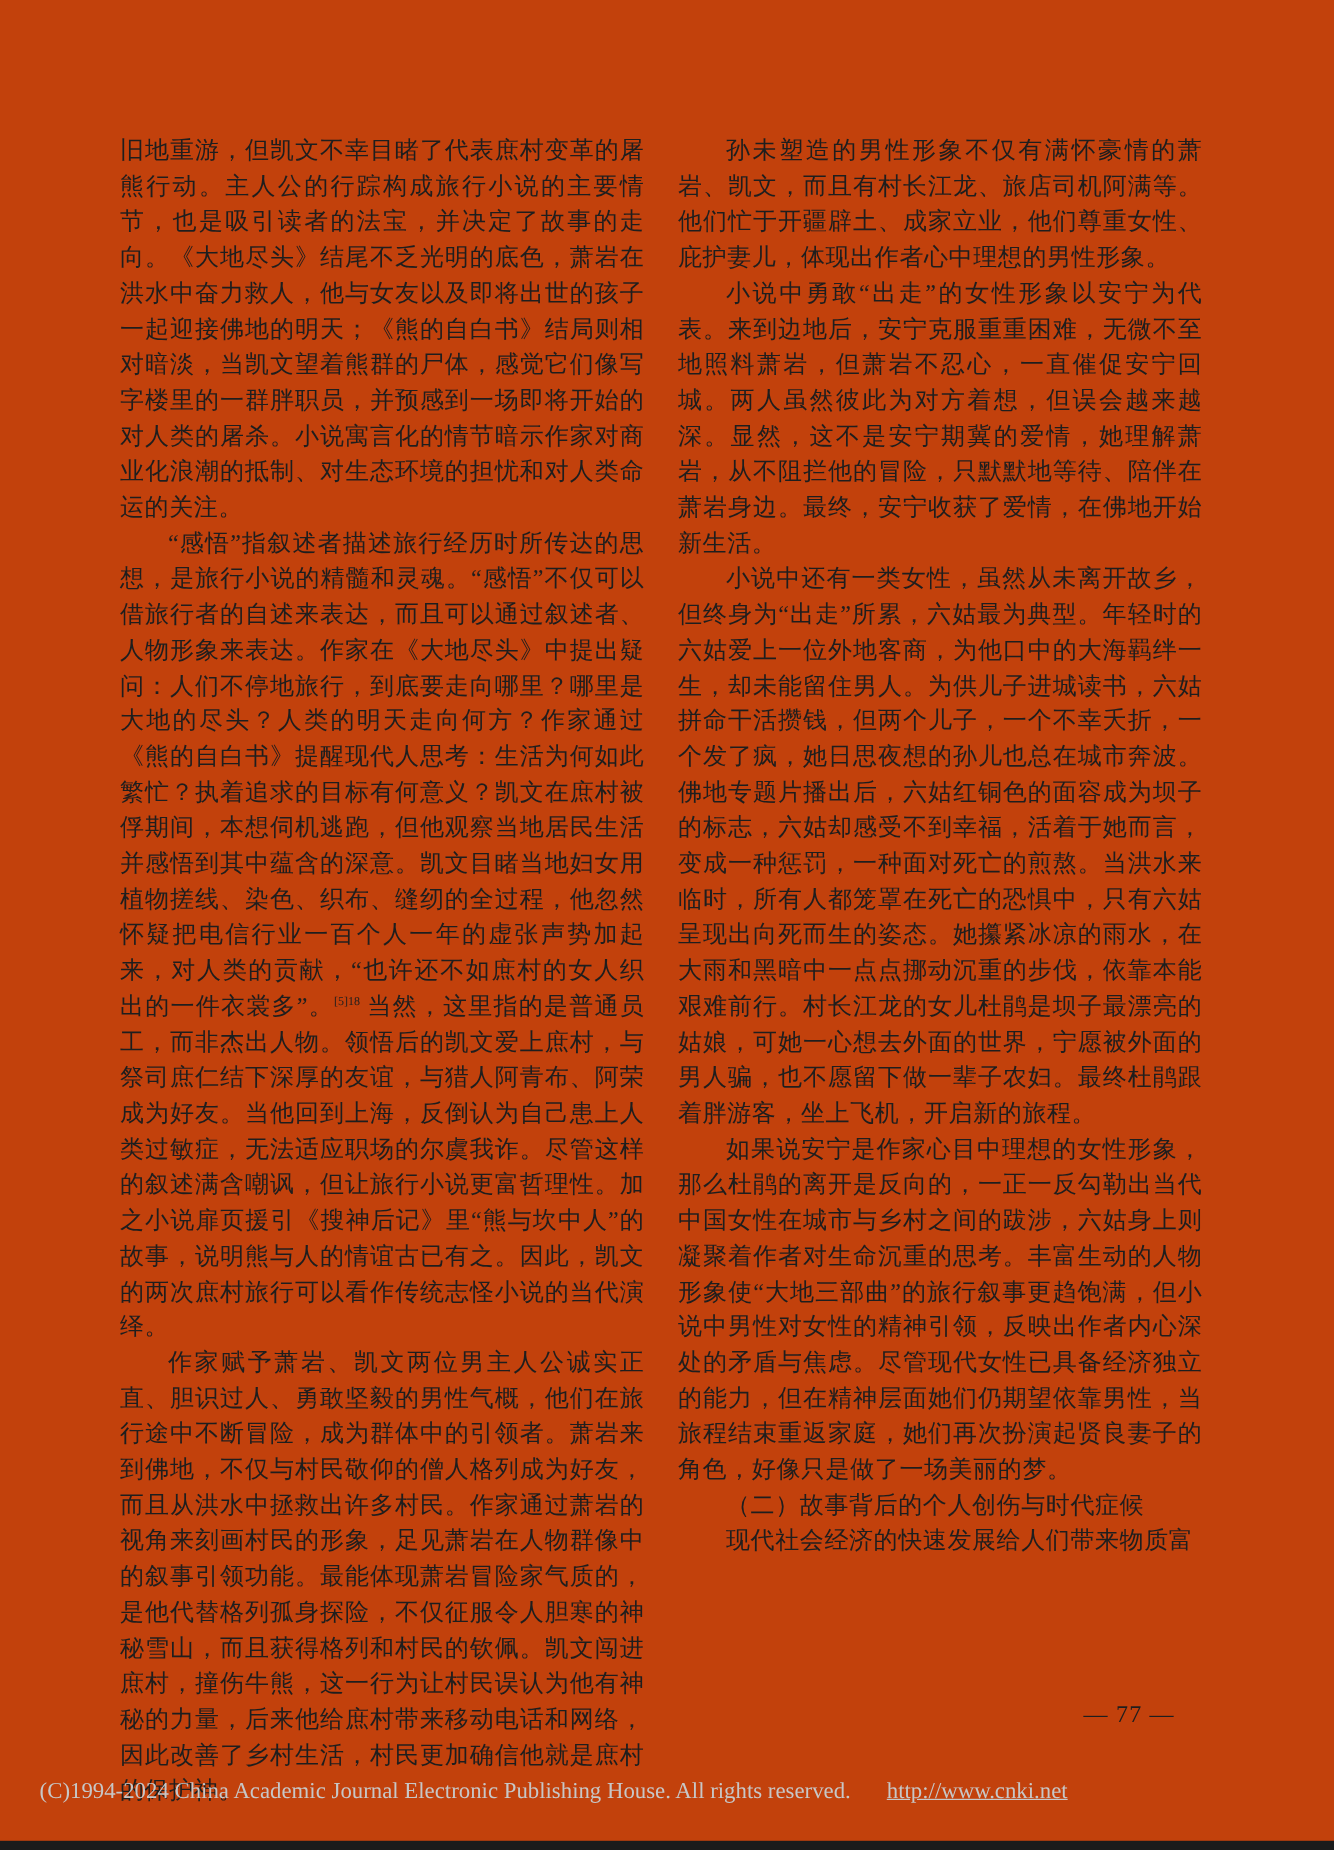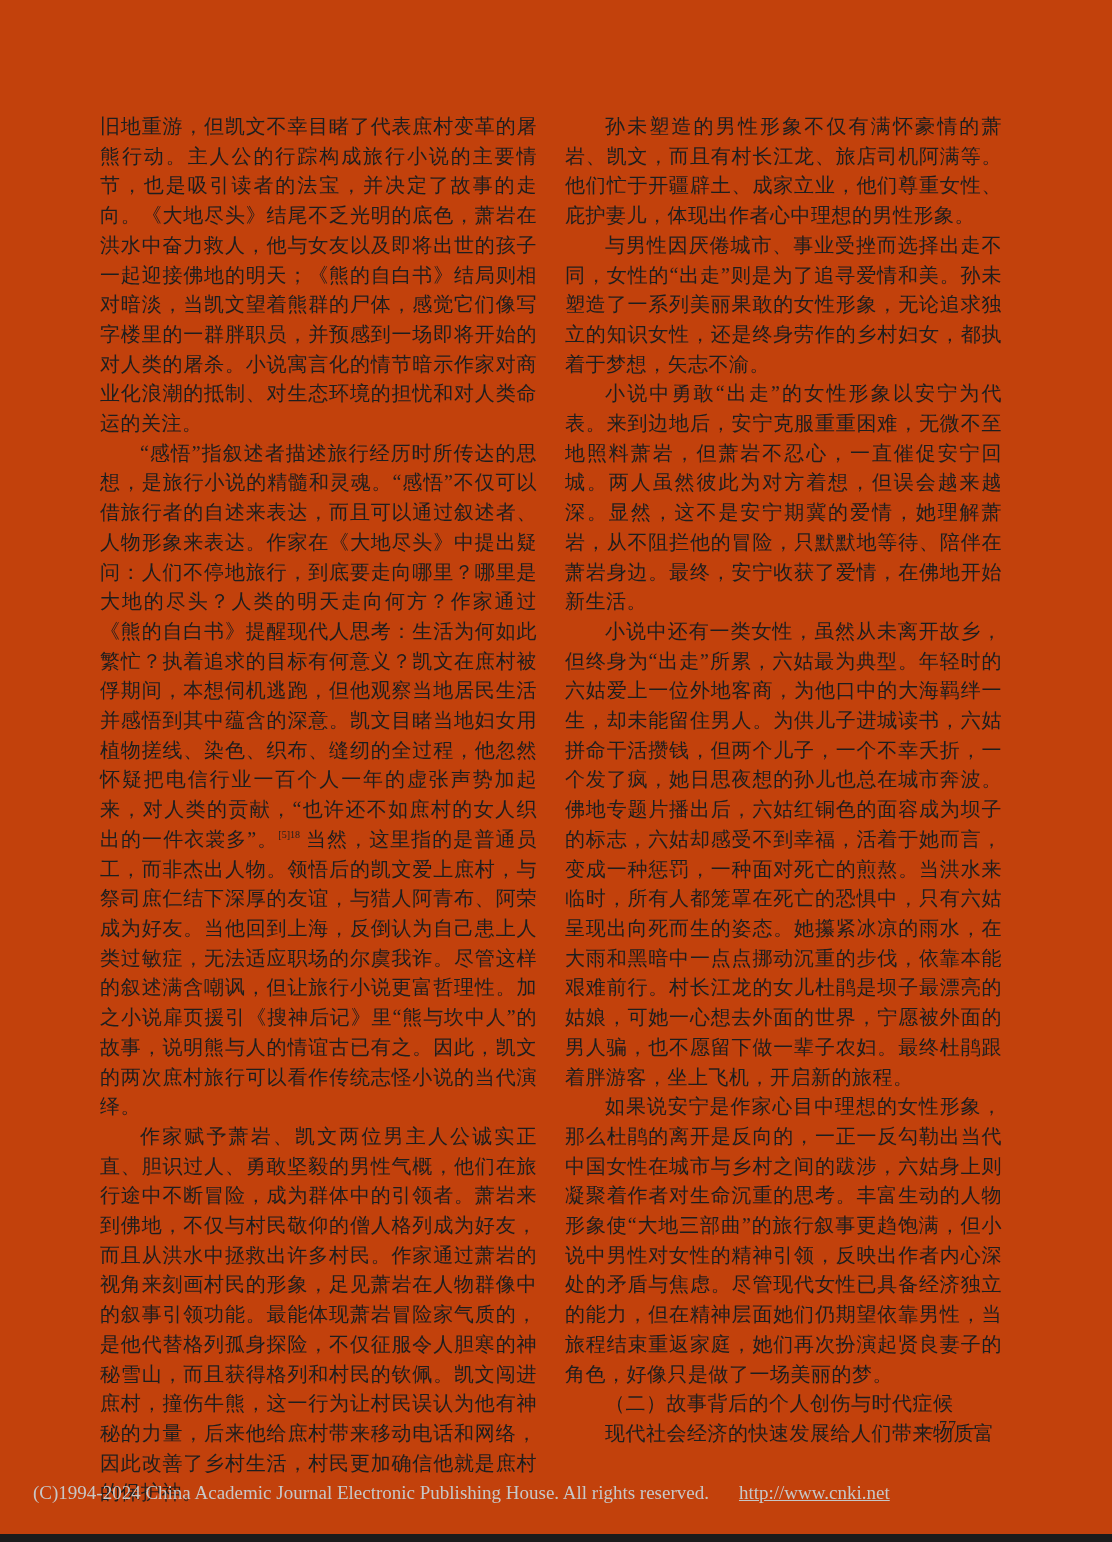--- a/index.html
+++ b/index.html
@@ -43,21 +43,21 @@
   sup.citation {
     font-size: 10px;
     line-height: 0;
     vertical-align: super;
     letter-spacing: 0;
   }
   .page-number {
     position: absolute;
     top: 1418px;
     right: 133px;
-    font-size: 16px;
+    font-size: 20px;
     color: #1e1e1e;
     letter-spacing: 1px;
   }
   .footer {
     position: absolute;
     left: 33px;
     top: 1482px;
     width: 1046px;
     font-size: 19px;
     color: #c7c7c7;
@@ -84,21 +84,20 @@
   <div class="text-area">
 
     <div class="column">
       <p>旧地重游，但凯文不幸目睹了代表庶村变革的屠熊行动。主人公的行踪构成旅行小说的主要情节，也是吸引读者的法宝，并决定了故事的走向。《大地尽头》结尾不乏光明的底色，萧岩在洪水中奋力救人，他与女友以及即将出世的孩子一起迎接佛地的明天；《熊的自白书》结局则相对暗淡，当凯文望着熊群的尸体，感觉它们像写字楼里的一群胖职员，并预感到一场即将开始的对人类的屠杀。小说寓言化的情节暗示作家对商业化浪潮的抵制、对生态环境的担忧和对人类命运的关注。</p>
       <p class="indent"><span>“感悟”指叙述者描述旅行经历时所传达的思想，是旅行小说的精髓和灵魂。“感悟”不仅可以借旅行者的自述来表达，而且可以通过叙述者、人物形象来表达。作家在《大地尽头》中提出疑问：人们不停地旅行，到底要走向哪里？哪里是大地的尽头？人类的明天走向何方？作家通过《熊的自白书》提醒现代人思考：生活为何如此繁忙？执着追求的目标有何意义？凯文在庶村被俘期间，本想伺机逃跑，但他观察当地居民生活并感悟到其中蕴含的深意。凯文目睹当地妇女用植物搓线、染色、织布、缝纫的全过程，他忽然怀疑把电信行业一百个人一年的虚张声势加起来，对人类的贡献，“也许还不如庶村的女人织出的一件衣裳多”。</span><sup class="citation">[5]18</sup><span> 当然，这里指的是普通员工，而非杰出人物。领悟后的凯文爱上庶村，与祭司庶仁结下深厚的友谊，与猎人阿青布、阿荣成为好友。当他回到上海，反倒认为自己患上人类过敏症，无法适应职场的尔虞我诈。尽管这样的叙述满含嘲讽，但让旅行小说更富哲理性。加之小说扉页援引《搜神后记》里“熊与坎中人”的故事，说明熊与人的情谊古已有之。因此，凯文的两次庶村旅行可以看作传统志怪小说的当代演绎。</span></p>
       <p class="indent">作家赋予萧岩、凯文两位男主人公诚实正直、胆识过人、勇敢坚毅的男性气概，他们在旅行途中不断冒险，成为群体中的引领者。萧岩来到佛地，不仅与村民敬仰的僧人格列成为好友，而且从洪水中拯救出许多村民。作家通过萧岩的视角来刻画村民的形象，足见萧岩在人物群像中的叙事引领功能。最能体现萧岩冒险家气质的，是他代替格列孤身探险，不仅征服令人胆寒的神秘雪山，而且获得格列和村民的钦佩。凯文闯进庶村，撞伤牛熊，这一行为让村民误认为他有神秘的力量，后来他给庶村带来移动电话和网络，因此改善了乡村生活，村民更加确信他就是庶村的保护神。</p>
     </div>
 
     <div class="column">
       <p class="indent">孙未塑造的男性形象不仅有满怀豪情的萧岩、凯文，而且有村长江龙、旅店司机阿满等。他们忙于开疆辟土、成家立业，他们尊重女性、庇护妻儿，体现出作者心中理想的男性形象。</p>
-      <p class="indent">与男性因厌倦城市、事业受挫而选择出走不同，女性的“出走”则是为了追寻爱情和美。孙未塑造了一系列美丽果敢的女性形象，无论追求独立的知识女性，还是终身劳作的乡村妇女，都执着于梦想，矢志不渝。</p>
       <p class="indent">小说中勇敢“出走”的女性形象以安宁为代表。来到边地后，安宁克服重重困难，无微不至地照料萧岩，但萧岩不忍心，一直催促安宁回城。两人虽然彼此为对方着想，但误会越来越深。显然，这不是安宁期冀的爱情，她理解萧岩，从不阻拦他的冒险，只默默地等待、陪伴在萧岩身边。最终，安宁收获了爱情，在佛地开始新生活。</p>
       <p class="indent">小说中还有一类女性，虽然从未离开故乡，但终身为“出走”所累，六姑最为典型。年轻时的六姑爱上一位外地客商，为他口中的大海羁绊一生，却未能留住男人。为供儿子进城读书，六姑拼命干活攒钱，但两个儿子，一个不幸夭折，一个发了疯，她日思夜想的孙儿也总在城市奔波。佛地专题片播出后，六姑红铜色的面容成为坝子的标志，六姑却感受不到幸福，活着于她而言，变成一种惩罚，一种面对死亡的煎熬。当洪水来临时，所有人都笼罩在死亡的恐惧中，只有六姑呈现出向死而生的姿态。她攥紧冰凉的雨水，在大雨和黑暗中一点点挪动沉重的步伐，依靠本能艰难前行。村长江龙的女儿杜鹃是坝子最漂亮的姑娘，可她一心想去外面的世界，宁愿被外面的男人骗，也不愿留下做一辈子农妇。最终杜鹃跟着胖游客，坐上飞机，开启新的旅程。</p>
       <p class="indent">如果说安宁是作家心目中理想的女性形象，那么杜鹃的离开是反向的，一正一反勾勒出当代中国女性在城市与乡村之间的跋涉，六姑身上则凝聚着作者对生命沉重的思考。丰富生动的人物形象使“大地三部曲”的旅行叙事更趋饱满，但小说中男性对女性的精神引领，反映出作者内心深处的矛盾与焦虑。尽管现代女性已具备经济独立的能力，但在精神层面她们仍期望依靠男性，当旅程结束重返家庭，她们再次扮演起贤良妻子的角色，好像只是做了一场美丽的梦。</p>
       <p class="indent">（二）故事背后的个人创伤与时代症候</p>
       <p class="indent">现代社会经济的快速发展给人们带来物质富</p>
     </div>
 
   </div>
 
   <div class="page-number">— 77 —</div>

